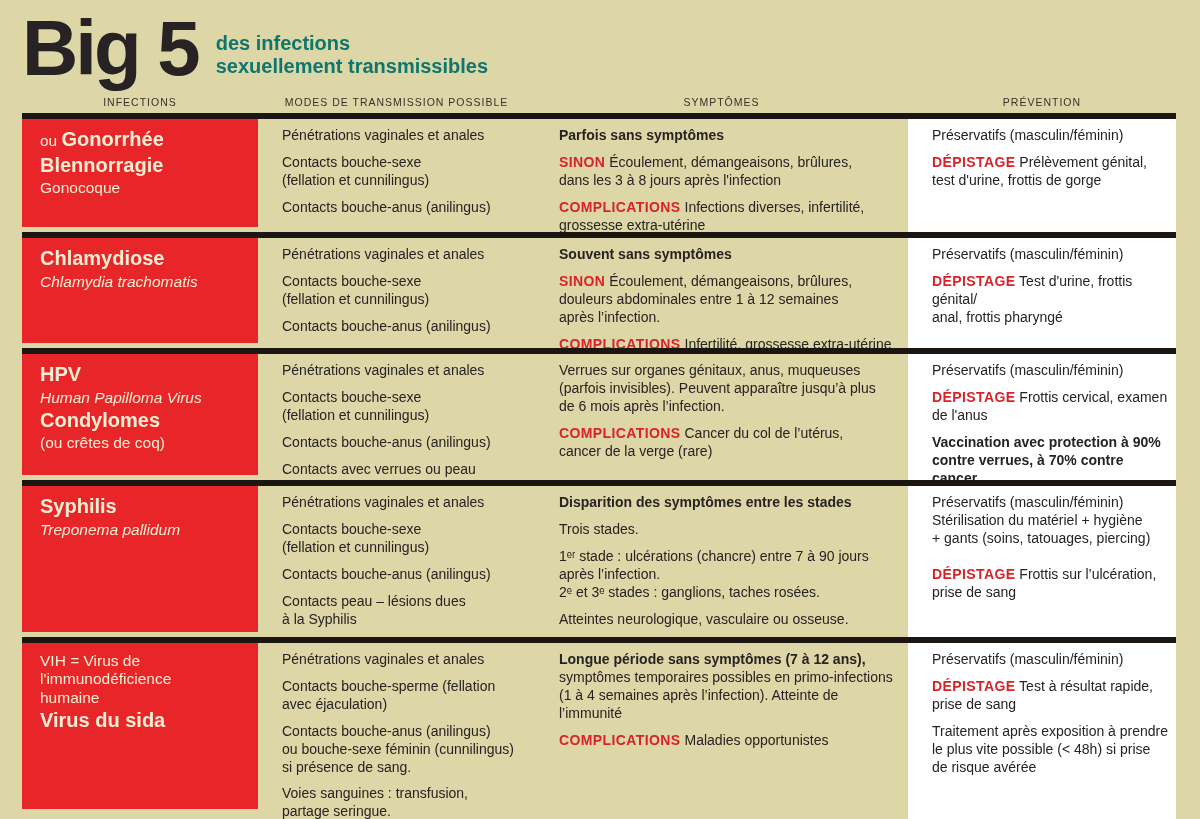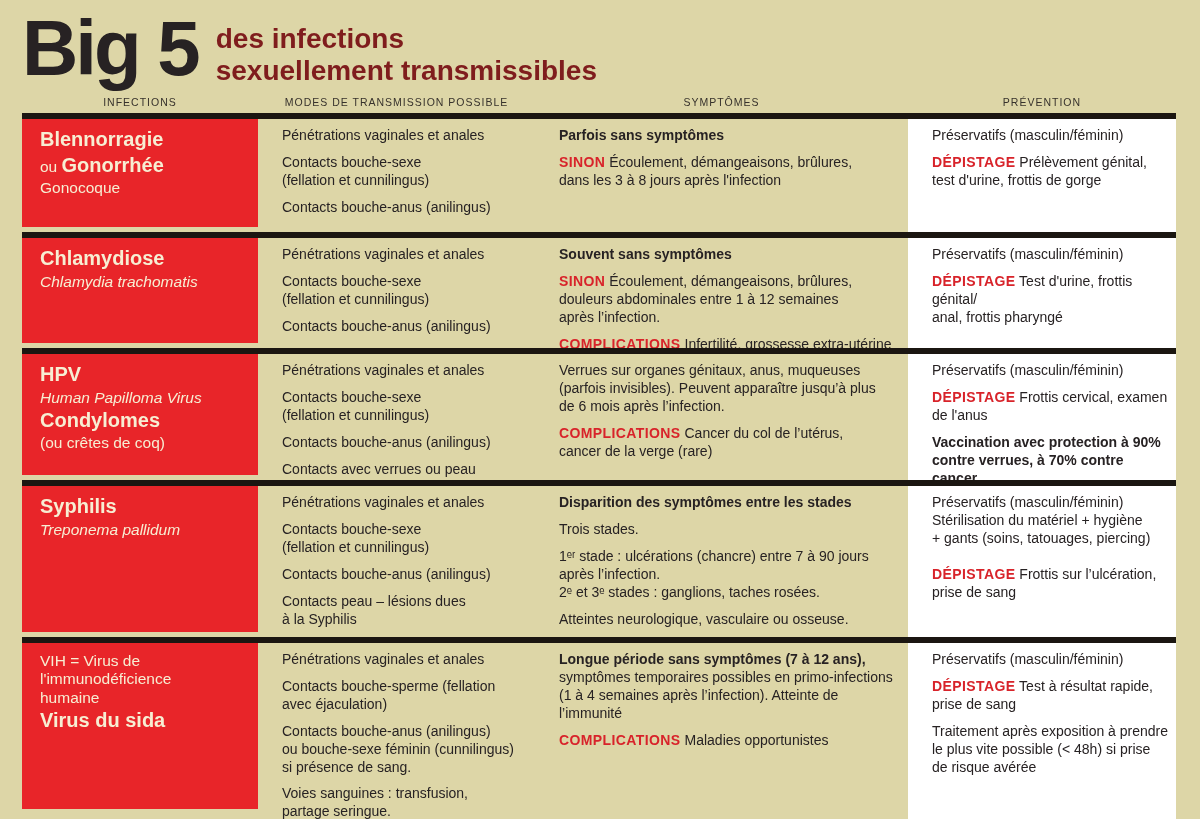--- a/index.html
+++ b/index.html
@@ -9,21 +9,21 @@
   *{box-sizing:border-box;}
   html,body{margin:0;padding:0;}
   body{
     width:1200px;height:819px;overflow:hidden;
     background:var(--bg);color:var(--ink);
     font-family:"Liberation Sans","DejaVu Sans",sans-serif;
   }
   
   .header{height:92px;padding:4px 0 0 22px;display:flex;align-items:center;}
   .big5{font-size:78px;font-weight:bold;letter-spacing:-3px;line-height:1.0;color:#272223;}
-  .subtitle{margin:13px 0 0 18px;font-size:28px;font-weight:bold;line-height:1.13;color:#7f1d1d;}
+  .subtitle{margin:13px 0 0 18px;font-size:20px;font-weight:bold;line-height:1.13;color:#0f766e;}
   
   .colheads{
     display:grid;grid-template-columns:236px 277px 373px 268px;
     margin-left:22px;width:1154px;height:21px;align-items:end;padding-bottom:5px;
   }
   .colheads div{
     text-align:center;font-size:10.5px;letter-spacing:1px;color:#37322c;font-weight:normal;
   }
   
   .table{margin-left:22px;width:1154px;}
@@ -66,34 +66,36 @@
   <div>MODES DE TRANSMISSION POSSIBLE</div>
   <div>SYMPTÔMES</div>
   <div>PRÉVENTION</div>
 </div>
 
 <div class="table" id="table">
     <div class="row">
       <div class="sep"></div>
       <div class="row-grid">
         <div class="cell infection">
+          <p><span class="s-n">ou </span><span class="s-b">Gonorrhée</span></p>
           <p><span class="s-b">Blennorragie</span></p>
-          <p><span class="s-n">ou </span><span class="s-b">Gonorrhée</span></p>
           <p><span class="s-n">Gonocoque</span></p>
         </div>
         <div class="cell transmission">
           <p><span class="s-n">Pénétrations vaginales et anales</span></p>
           <p><span class="s-n">Contacts bouche-sexe
 (fellation et cunnilingus)</span></p>
           <p><span class="s-n">Contacts bouche-anus (anilingus)</span></p>
         </div>
         <div class="cell symptoms">
           <p><span class="s-b">Parfois sans symptômes</span></p>
           <p><span class="s-l">SINON</span><span class="s-n">  Écoulement, démangeaisons, brûlures,
 dans les 3 à 8 jours après l'infection</span></p>
+          <p><span class="s-l">COMPLICATIONS</span><span class="s-n"> Infections diverses, infertilité,
+grossesse extra-utérine</span></p>
         </div>
         <div class="cell prevention">
           <p><span class="s-n">Préservatifs (masculin/féminin)</span></p>
           <p><span class="s-l">DÉPISTAGE</span><span class="s-n">  Prélèvement génital,
 test d'urine, frottis de gorge</span></p>
         </div>
       </div>
     </div>
     <div class="row">
       <div class="sep"></div>

